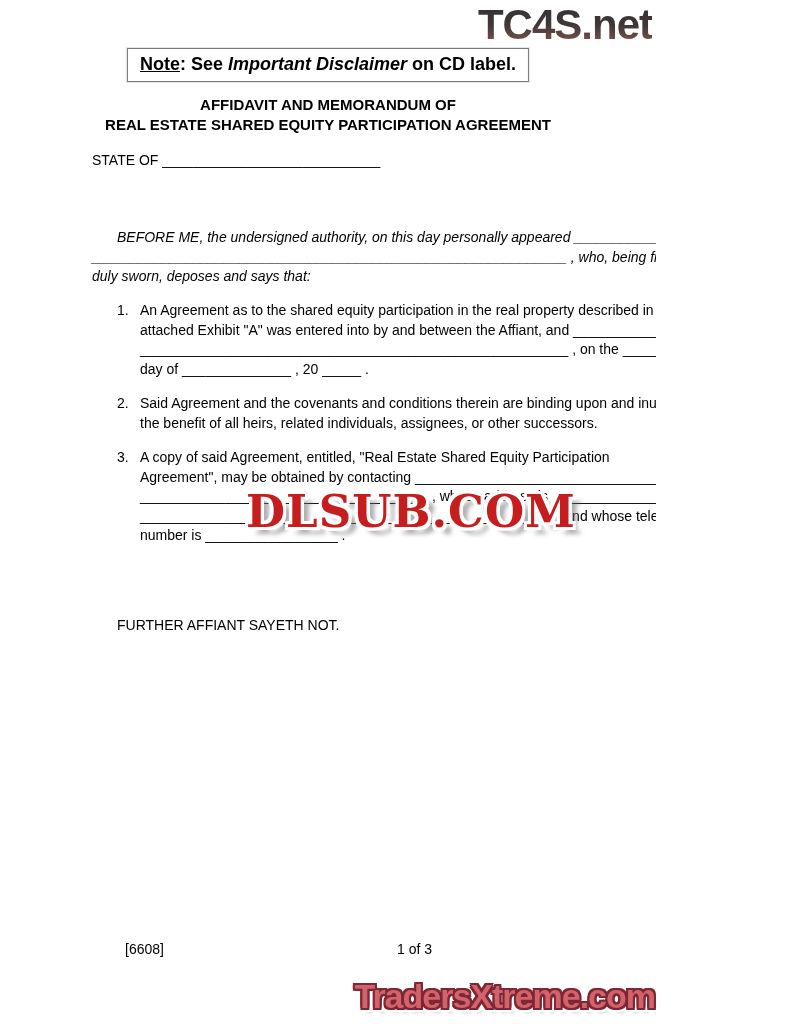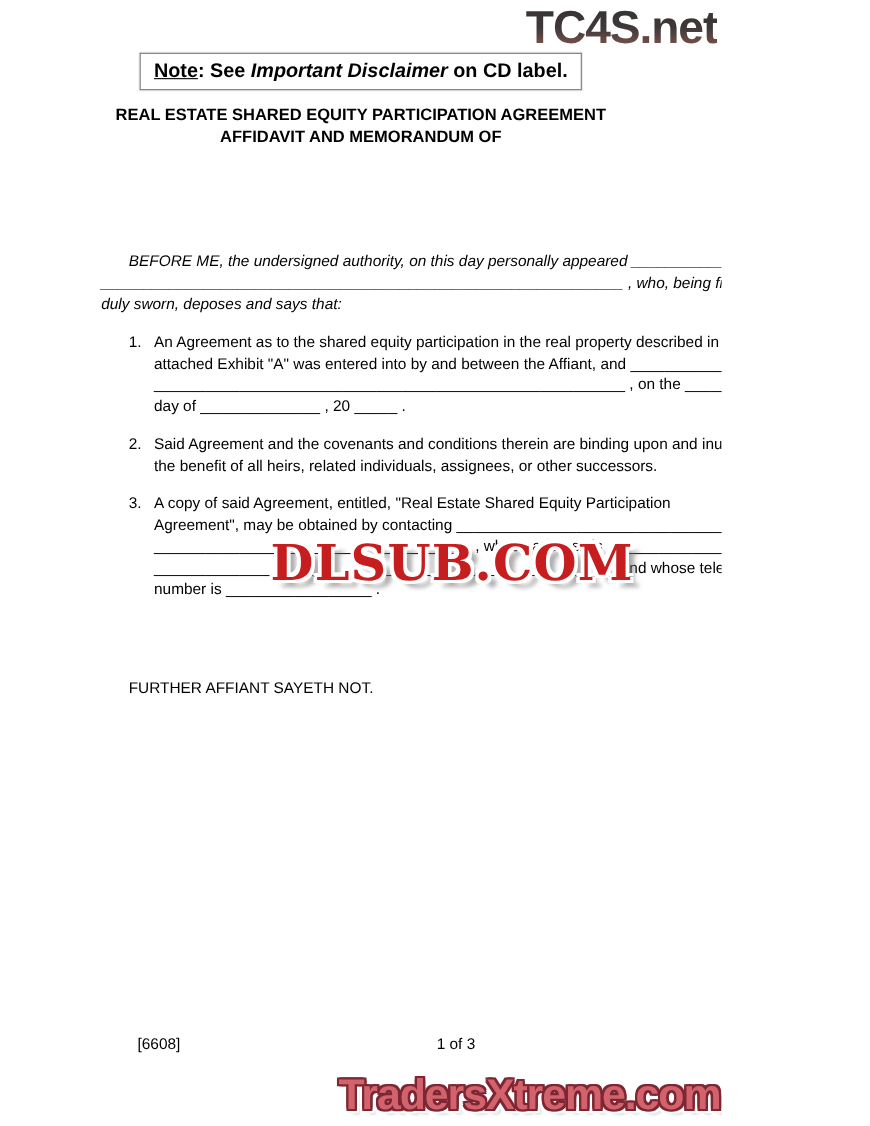--- a/index.html
+++ b/index.html
@@ -77,21 +77,21 @@
       -3px -3px 0 #ffffff, 3px -3px 0 #ffffff, -3px 3px 0 #ffffff, 3px 3px 0 #ffffff,
       -3px 0 0 #ffffff, 3px 0 0 #ffffff, 0 -3px 0 #ffffff, 0 3px 0 #ffffff,
       -2px -2px 0 #ffffff, 2px 2px 0 #ffffff,
       8px 7px 4px rgba(110,110,110,0.55);
   }
   .wm-traders {
     position:absolute;
     right:1px; top:976px;
     font-family:"Liberation Sans", sans-serif;
     font-weight:bold;
-    font-size:39px;
+    font-size:34px;
     line-height:40px;
     letter-spacing:-1px;
     color:#d2626c;
     text-shadow:
       -2px -2px 0 #7c2733, 2px -2px 0 #7c2733, -2px 2px 0 #7c2733, 2px 2px 0 #7c2733,
       -2px 0 0 #7c2733, 2px 0 0 #7c2733, 0 -2px 0 #7c2733, 0 2px 0 #7c2733,
       -4px -4px 1px #ffffff, 4px -4px 1px #ffffff, -4px 4px 1px #ffffff, 4px 4px 1px #ffffff,
       -4px 0 1px #ffffff, 4px 0 1px #ffffff, 0 -4px 1px #ffffff, 0 4px 1px #ffffff,
       5px 5px 3px rgba(150,150,150,0.45);
   }
@@ -99,24 +99,25 @@
 </head>
 <body>
 
 <div class="page">
 
   <div class="wm-tc4s">TC4S.net</div>
 
   <div class="note-box"><span class="u">Note</span><span>: See </span><span class="i">Important Disclaimer</span><span> on CD label.</span></div>
 
   <div class="title">
+    <div>AFFIDAVIT AND MEMORANDUM OF</div>
     <div>REAL ESTATE SHARED EQUITY PARTICIPATION AGREEMENT</div>
-    <div>AFFIDAVIT AND MEMORANDUM OF</div>
   </div>
 
+  <div class="abs lines" style="left:92px; top:151px;">STATE OF ____________________________</div>
 
   <div class="abs lines" style="left:92px; top:228px; text-indent:25px;font-style:italic;">BEFORE ME, the undersigned authority, on this day personally appeared _______________
 _____________________________________________________________ , who, being first
 duly sworn, deposes and says that:</div>
 
   <div class="item" style="top:301px;">
     <span class="num">1.</span>
     <div class="lines">An Agreement as to the shared equity participation in the real property described in the
 attached Exhibit "A" was entered into by and between the Affiant, and _______________
 _______________________________________________________ , on the ________

